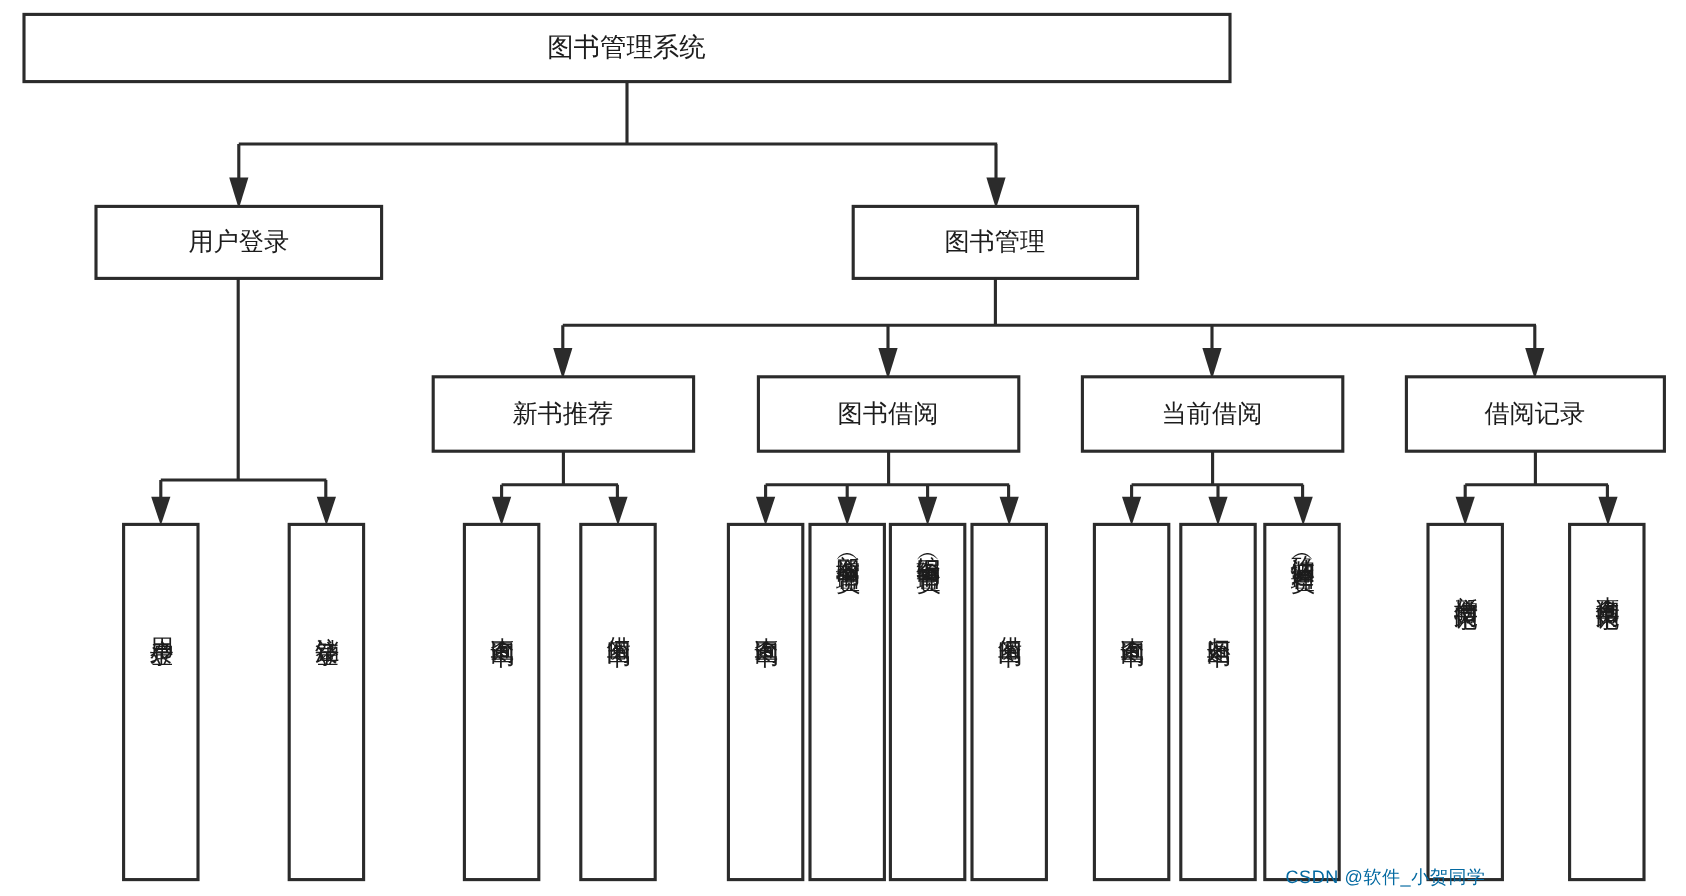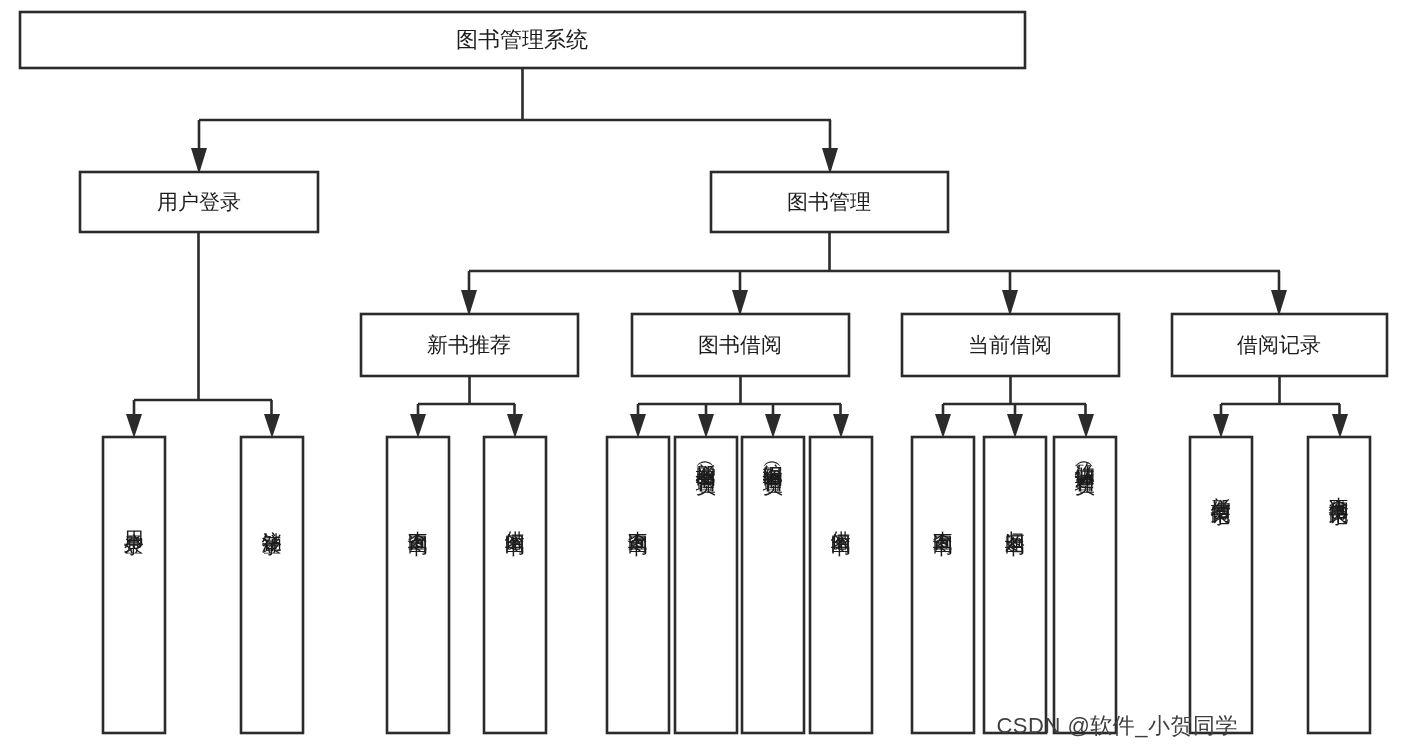--- a/index.html
+++ b/index.html
@@ -74,22 +74,22 @@
     line-height: 1.12;
     letter-spacing: 2px;
     color: #1c1c1c;
     white-space: nowrap;
   }
   .watermark {
     position: absolute;
     right: 12px;
     bottom: 6px;
     font-family: "Liberation Sans", "DejaVu Sans", sans-serif;
-    font-size: 22px;
-    color: #404040;
+    font-size: 15px;
+    color: #0369a1;
     letter-spacing: 0.5px;
     white-space: nowrap;
     user-select: none;
   }
 </style>
 </head>
 <body>
 
 <div id="diagram-root">
 

